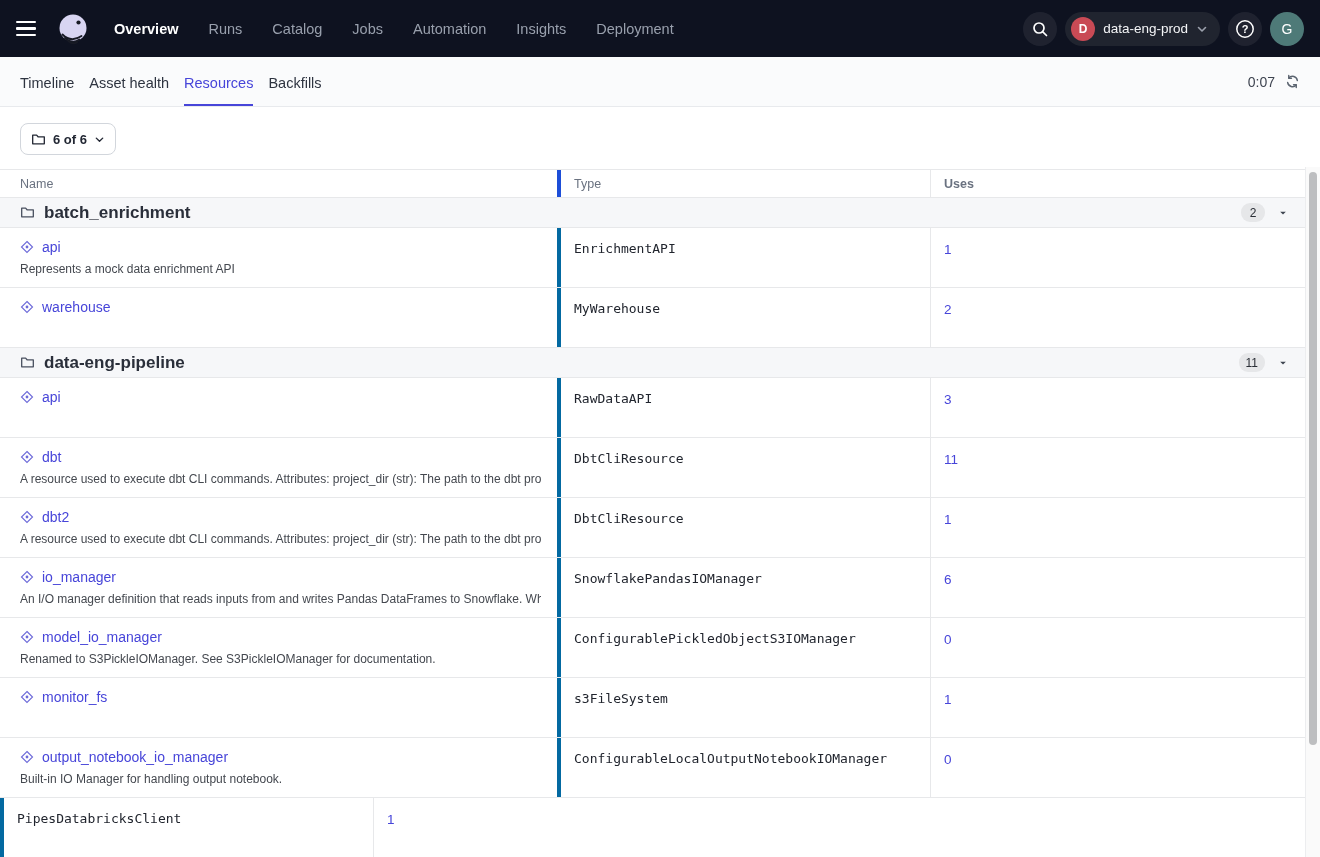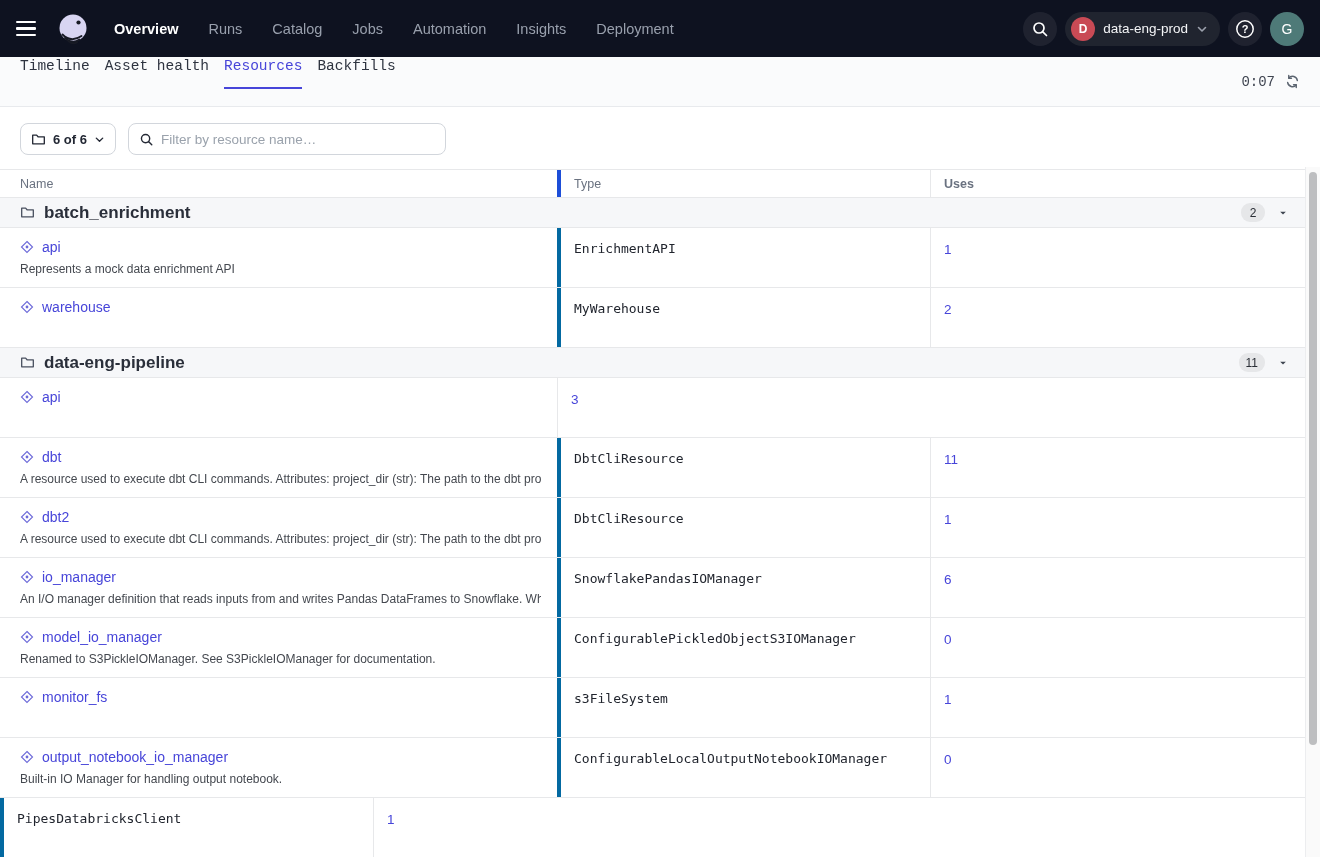--- a/index.html
+++ b/index.html
@@ -16,21 +16,21 @@
   .navitem { font-size:14.5px; color:#99A0AD; cursor:pointer;text-align:right; }
   .navitem.active { color:#FFFFFF; font-weight:700; }
   .topnav-right { margin-left:auto; display:flex; align-items:center; gap:8px; }
   .icon-btn { width:34px; height:34px; border-radius:50%; display:flex; align-items:center; justify-content:center; background:rgba(255,255,255,0.07); cursor:pointer; }
   .deploy-pill { height:34px; border-radius:17px; background:#20242F; display:flex; align-items:center; gap:8px; padding:0 12px 0 6px; cursor:pointer; }
   .deploy-dot { width:24px; height:24px; border-radius:50%; background:#C94A55; color:#fff; font-size:12px; font-weight:700; display:flex; align-items:center; justify-content:center; }
   .deploy-name { color:#F4F5F7; font-size:13.5px; font-weight:500; }
   .avatar { width:34px; height:34px; border-radius:50%; background:#4E7A78; color:#fff; font-size:14px; font-weight:500; display:flex; align-items:center; justify-content:center; cursor:pointer; }
 
   
-  .tabbar { height:50px; background:#FAFBFC; border-bottom:1px solid #E8EAED; display:flex; align-items:center; padding:17px 20px;font-family:Liberation Mono, monospace; }
+  .tabbar { height:50px; background:#FAFBFC; border-bottom:1px solid #E8EAED; display:flex; align-items:center; padding:0 20px; }
   .tabs { display:flex; align-items:flex-end; gap:15px; height:100%; }
   .tab { font-size:14.5px; color:#2E3440; padding:15px 0 13px 0; border-bottom:2px solid transparent; cursor:pointer; }
   .tab.active { color:#4745D9; border-bottom-color:#4745D9; }
   .tabbar-right { margin-left:auto; display:flex; align-items:center; gap:10px; }
   .timer { font-size:14px; color:#3E4450; }
   .refresh { cursor:pointer; display:flex; }
 
   
   .filter-row { display:flex; align-items:center; gap:12px; padding:16px 20px 14px 20px; background:#fff; }
   .group-filter-btn { height:32px; border:1px solid #D2D6DC; border-radius:8px; background:#fff; display:flex; align-items:center; gap:7px; padding:2px 10px; font-size:13px; color:#232834; font-weight:600; cursor:pointer; }
@@ -156,29 +156,20 @@
             <path d="M1.8 3.4 h4.2 l1.5 1.7 h6.7 v7.5 H1.8 z" fill="none" stroke="#232834" stroke-width="1.4" stroke-linejoin="round"></path>
           </svg>
       </span>
       <span>6 of 6</span>
       <span>
         <svg width="11" height="11" viewBox="0 0 12 12">
             <path d="M2.5 4.5 L6 8 L9.5 4.5" fill="none" stroke="#232834" stroke-width="1.5" stroke-linecap="round" stroke-linejoin="round"></path>
           </svg>
       </span>
     </button>
-    <div class="search-box">
-      <span>
-        <svg width="15" height="15" viewBox="0 0 16 16">
-            <circle cx="7" cy="7" r="4.4" fill="none" stroke="#232834" stroke-width="1.5"></circle>
-            <line x1="10.4" y1="10.4" x2="13.6" y2="13.6" stroke="#232834" stroke-width="1.5" stroke-linecap="round"></line>
-          </svg>
-      </span>
-      <input type="text" placeholder="Filter by resource name…" style="">
-    </div>
   </div>
 
   <div class="table">
     <div class="thead">
       <div class="th col-name">Name</div>
       <div class="th col-type">Type</div>
       <div class="th col-uses">Uses</div>
     </div>
     <div id="table-body">
         <div class="group-row">
@@ -253,20 +244,21 @@
             <div class="name-line">
               <span>
                 <svg width="14" height="14" viewBox="0 0 16 16">
                   <path d="M8 1.7 L14.3 8 L8 14.3 L1.7 8 Z" fill="none" stroke="#6E6BD9" stroke-width="1.3"></path>
                   <circle cx="8" cy="8" r="1.6" fill="#6E6BD9"></circle>
                 </svg>
               </span>
               <a class="res-link">api</a>
             </div>
           </div>
+          <div class="res-type-cell">RawDataAPI</div>
           <div class="res-uses-cell"><a class="uses-link">3</a></div>
         </div>
         <div class="res-row">
           <div class="res-name-cell">
             <div class="name-line">
               <span>
                 <svg width="14" height="14" viewBox="0 0 16 16">
                   <path d="M8 1.7 L14.3 8 L8 14.3 L1.7 8 Z" fill="none" stroke="#6E6BD9" stroke-width="1.3"></path>
                   <circle cx="8" cy="8" r="1.6" fill="#6E6BD9"></circle>
                 </svg>

